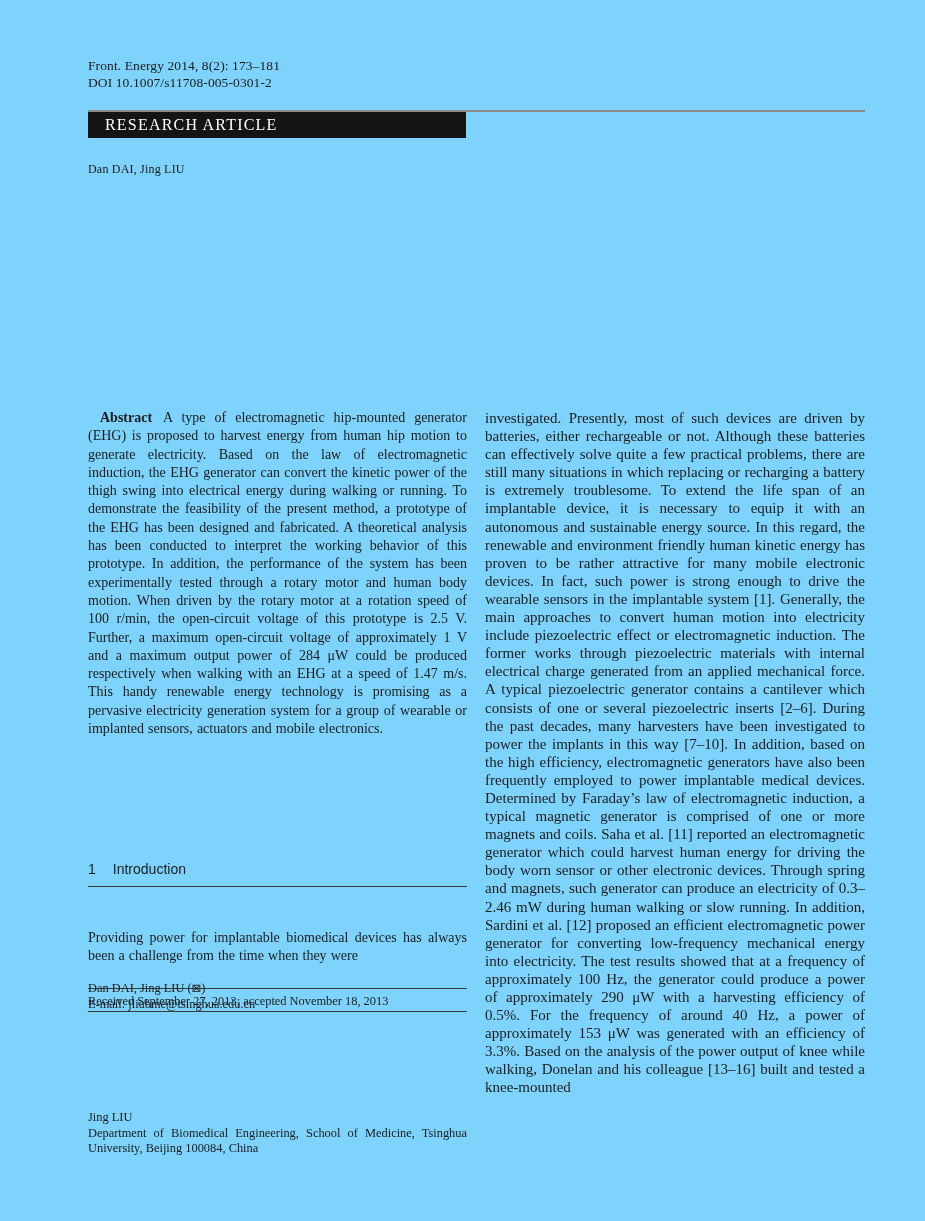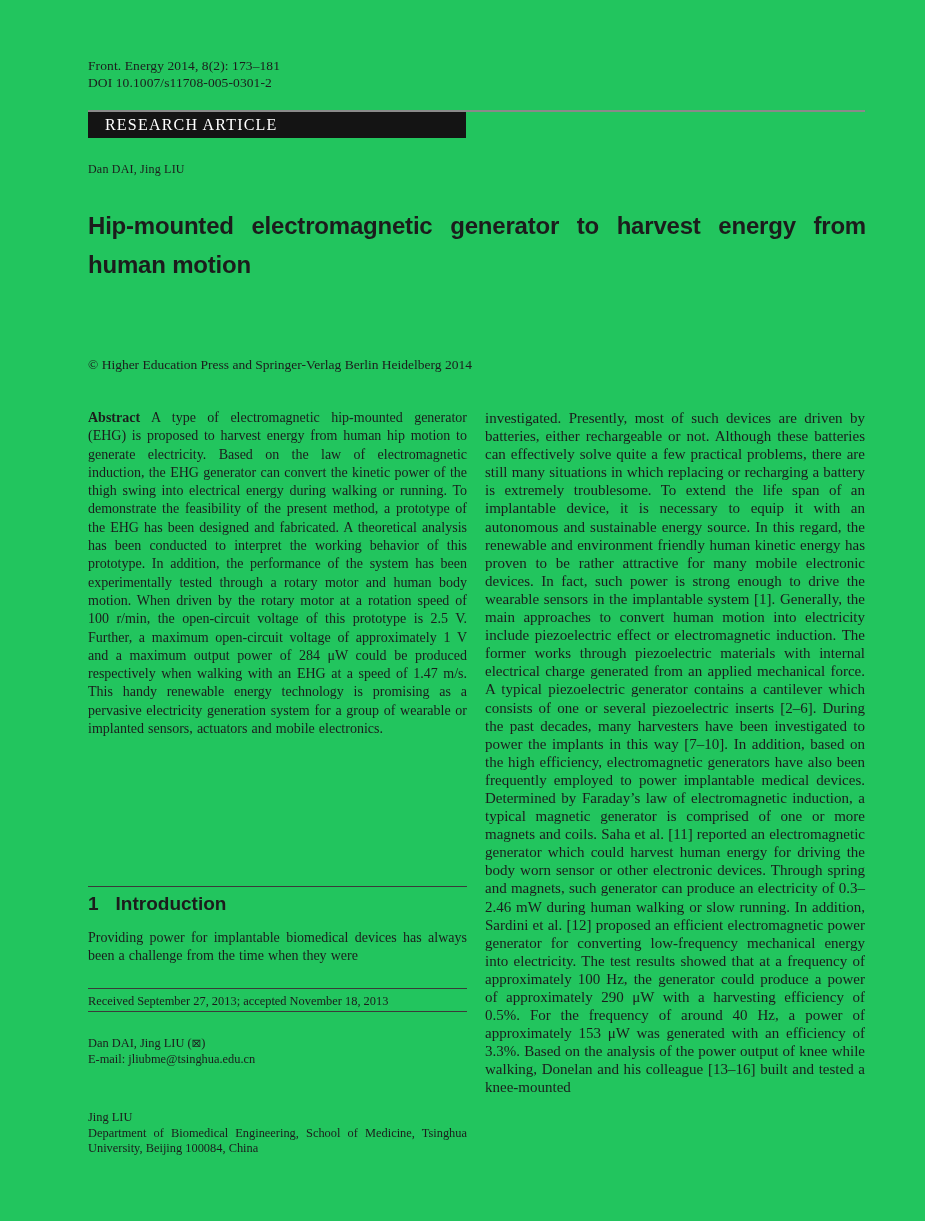--- a/index.html
+++ b/index.html
@@ -1,19 +1,19 @@
 <!DOCTYPE html>
 <html><head>
 <meta charset="utf-8">
 <style>
   html,body{margin:0;padding:0;background:#e8e8e8;}
   .page{
     position:relative;
     width:925px;height:1221px;
-    background:#22c55e;
+    background:#7dd3fc;
     font-family:"Liberation Serif","DejaVu Serif",serif;
     color:#1c1c1c;
     overflow:hidden;
   }
   .abs{position:absolute;}
   .header-line{left:88px;font-size:13.5px;line-height:17px;letter-spacing:.1px;}
   .top-rule{left:88px;top:110px;width:777px;height:1.5px;background:#8a8a8a;}
   .banner{
     left:88px;top:112px;width:361px;height:26px;
     background:#141414;color:#ffffff;
@@ -25,26 +25,26 @@
     left:88px;top:206px;width:778px;
     font-family:"Liberation Sans","DejaVu Sans",sans-serif;
     font-weight:bold;font-size:24px;line-height:39px;
     letter-spacing:-0.2px;
     text-align:justify;
   }
   .copyright{left:88px;top:357px;font-size:13.5px;}
   .col{width:379px;text-align:justify;font-size:14px;line-height:18.3px;word-spacing:.6px;}
   .leftcol{left:88px;}
   .rightcol{left:485px;top:409px;width:380px;text-align:justify;font-size:15px;line-height:18.1px;word-spacing:.4px;}
-  .runin{font-weight:bold;margin-right:11px;}
+  .runin{font-weight:bold;margin-right:11px;margin-left:12px;}
   .sec-rule{left:88px;top:886px;width:379px;height:1.2px;background:#3a3a3a;}
   .heading{
-    left:88px;top:893px;
+    left:88px;top:861px;
     font-family:"Liberation Sans","DejaVu Sans",sans-serif;
-    font-weight:bold;font-size:19px;
+    font-weight:normal;font-size:14px;
   }
   .heading .sec-num{margin-right:17px;}
   .fn-rule{left:88px;width:379px;height:1px;background:#3a3a3a;}
   .fn{left:88px;width:379px;font-size:12.4px;line-height:15.6px;}
   .fn-just{text-align:justify;}
   .env{font-family:"DejaVu Sans",sans-serif;font-size:11.5px;}
 </style>
 </head>
 <body>
 
@@ -52,41 +52,39 @@
 
   <div class="abs header-line" style="top:57px">Front. Energy 2014, 8(2): 173–181</div>
   <div class="abs header-line" style="top:74px">DOI 10.1007/s11708-005-0301-2</div>
 
   <div class="abs top-rule"></div>
   <div class="abs banner">
     <span>RESEARCH ARTICLE</span>
   </div>
 
   <div class="abs authors">Dan DAI, Jing LIU</div>
-  <div class="abs title">Hip-mounted electromagnetic generator to harvest energy from human motion</div>
 
-  <div class="abs copyright">© Higher Education Press and Springer-Verlag Berlin Heidelberg 2014</div>
 
   <div class="abs col leftcol" style="top:409px">
     <span class="runin">Abstract</span><span>A type of electromagnetic hip-mounted generator (EHG) is proposed to harvest energy from human hip motion to generate electricity. Based on the law of electromagnetic induction, the EHG generator can convert the kinetic power of the thigh swing into electrical energy during walking or running. To demonstrate the feasibility of the present method, a prototype of the EHG has been designed and fabricated. A theoretical analysis has been conducted to interpret the working behavior of this prototype. In addition, the performance of the system has been experimentally tested through a rotary motor and human body motion. When driven by the rotary motor at a rotation speed of 100 r/min, the open-circuit voltage of this prototype is 2.5 V. Further, a maximum open-circuit voltage of approximately 1 V and a maximum output power of 284 μW could be produced respectively when walking with an EHG at a speed of 1.47 m/s. This handy renewable energy technology is promising as a pervasive electricity generation system for a group of wearable or implanted sensors, actuators and mobile electronics.</span>
   </div>
 
 
   <div class="abs sec-rule"></div>
   <div class="abs heading">
     <span class="sec-num">1</span><span>Introduction</span>
   </div>
 
   <div class="abs col leftcol" style="top:929px">Providing power for implantable biomedical devices has always been a challenge from the time when they were</div>
 
   <div class="abs fn-rule" style="top:988px"></div>
   <div class="abs fn" style="top:994px">Received September 27, 2013; accepted November 18, 2013</div>
   <div class="abs fn-rule" style="top:1011px"></div>
 
-  <div class="abs fn" style="top:1036px">
+  <div class="abs fn" style="top:981px">
     <div><span>Dan DAI, Jing LIU (</span><span class="env">⊠</span><span>)</span></div>
     <div>E-mail: jliubme@tsinghua.edu.cn</div>
   </div>
 
   <div class="abs fn" style="top:1110px">
     <div>Jing LIU</div>
     <div class="fn-just">Department of Biomedical Engineering, School of Medicine, Tsinghua University, Beijing 100084, China</div>
   </div>
 
   <div class="abs rightcol">investigated. Presently, most of such devices are driven by batteries, either rechargeable or not. Although these batteries can effectively solve quite a few practical problems, there are still many situations in which replacing or recharging a battery is extremely troublesome. To extend the life span of an implantable device, it is necessary to equip it with an autonomous and sustainable energy source. In this regard, the renewable and environment friendly human kinetic energy has proven to be rather attractive for many mobile electronic devices. In fact, such power is strong enough to drive the wearable sensors in the implantable system [1]. Generally, the main approaches to convert human motion into electricity include piezoelectric effect or electromagnetic induction. The former works through piezoelectric materials with internal electrical charge generated from an applied mechanical force. A typical piezoelectric generator contains a cantilever which consists of one or several piezoelectric inserts [2–6]. During the past decades, many harvesters have been investigated to power the implants in this way [7–10]. In addition, based on the high efficiency, electromagnetic generators have also been frequently employed to power implantable medical devices. Determined by Faraday’s law of electromagnetic induction, a typical magnetic generator is comprised of one or more magnets and coils. Saha et al. [11] reported an electromagnetic generator which could harvest human energy for driving the body worn sensor or other electronic devices. Through spring and magnets, such generator can produce an electricity of 0.3–2.46 mW during human walking or slow running. In addition, Sardini et al. [12] proposed an efficient electromagnetic power generator for converting low-frequency mechanical energy into electricity. The test results showed that at a frequency of approximately 100 Hz, the generator could produce a power of approximately 290 μW with a harvesting efficiency of 0.5%. For the frequency of around 40 Hz, a power of approximately 153 μW was generated with an efficiency of 3.3%. Based on the analysis of the power output of knee while walking, Donelan and his colleague [13–16] built and tested a knee-mounted</div>

